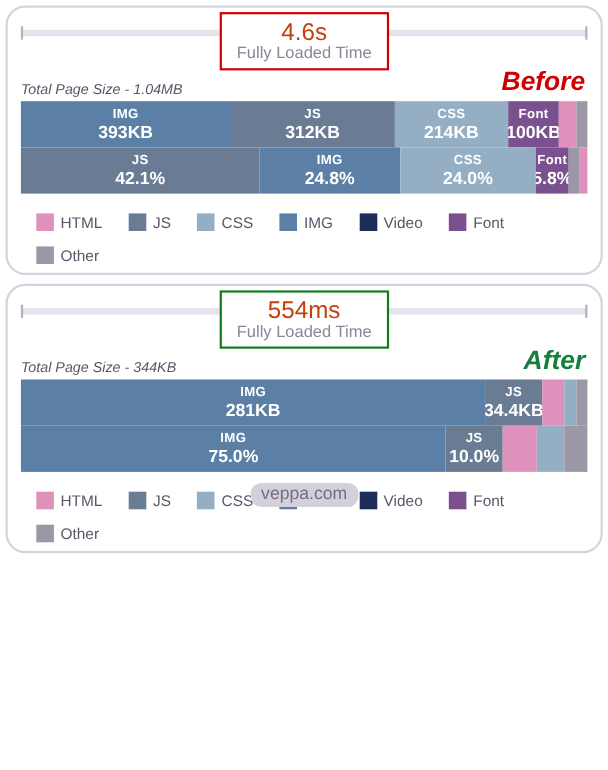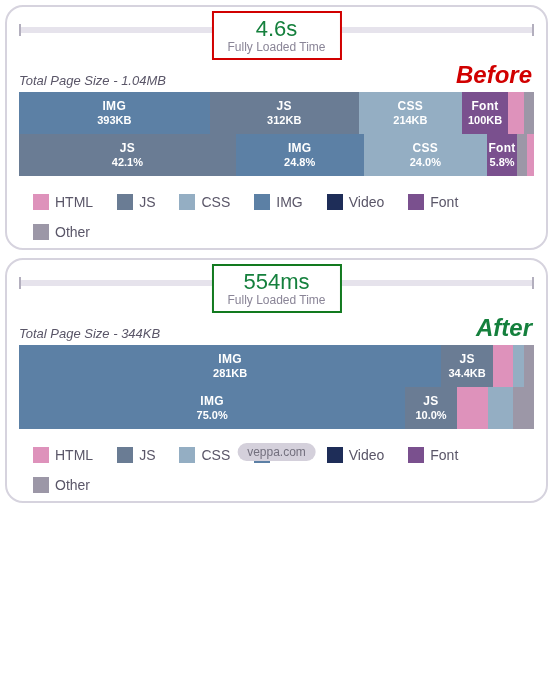--- a/index.html
+++ b/index.html
@@ -51,22 +51,22 @@
     left: 50%;
     transform: translateX(-50%);
     top: -16px;
     background: #fff;
     padding: 4px 14px 4px 14px;
     text-align: center;
     line-height: 1.1;
   }
   .time-box.red { border: 2px solid #d10000; }
   .time-box.green { border: 2px solid #127a1f; }
-  .time-value { font-size: 22px; font-weight: 400; color: #15803d; }
-  .time-label { font-size: 12px; color: #8a8597; }
+  .time-value { font-size: 22px; font-weight: 400; color: #c2410c; }
+  .time-label { font-size: 15px; color: #8a8597; }
   .section-title {
     font-size: 13px;
     color: #5a5668;
     margin-top: 40px;
     margin-bottom: 4px;
     font-style: italic;
   }
   .section-title.boxed {
     display: inline-block;
     padding: 1px 6px 1px 0;
@@ -83,21 +83,21 @@
     flex-direction: column;
     align-items: center;
     justify-content: center;
     color: #fff;
     font-size: 12px;
     line-height: 1.2;
     overflow: hidden;
     white-space: nowrap;
   }
   .seg .name { font-weight: bold; letter-spacing: 0.3px; }
-  .seg .val { font-size: 11px; font-weight: bold; }
+  .seg .val { font-size: 16px; font-weight: bold; }
   .c-img   { background: #5c80a5; }
   .c-js    { background: #6a7c94; }
   .c-css   { background: #94aec3; }
   .c-font  { background: #7a508e; }
   .c-html  { background: #de92bb; }
   .c-video { background: #1e2d58; }
   .c-other { background: #9c97a7; }
   .legend {
     display: flex;
     gap: 14px;
@@ -116,21 +116,21 @@
   .swatch {
     width: 16px; height: 16px;
   }
   .watermark {
     position: absolute;
     left: 50%;
     transform: translateX(-50%);
     bottom: 40px;
     background: #d4d0db;
     color: #73707e;
-    font-size: 12px;
+    font-size: 16px;
     padding: 2px 10px;
     border-radius: 10px;
   }
 </style>
 </head>
 <body>
 
 <div class="panel">
   <div class="timeline">
     <div class="time-box red">

